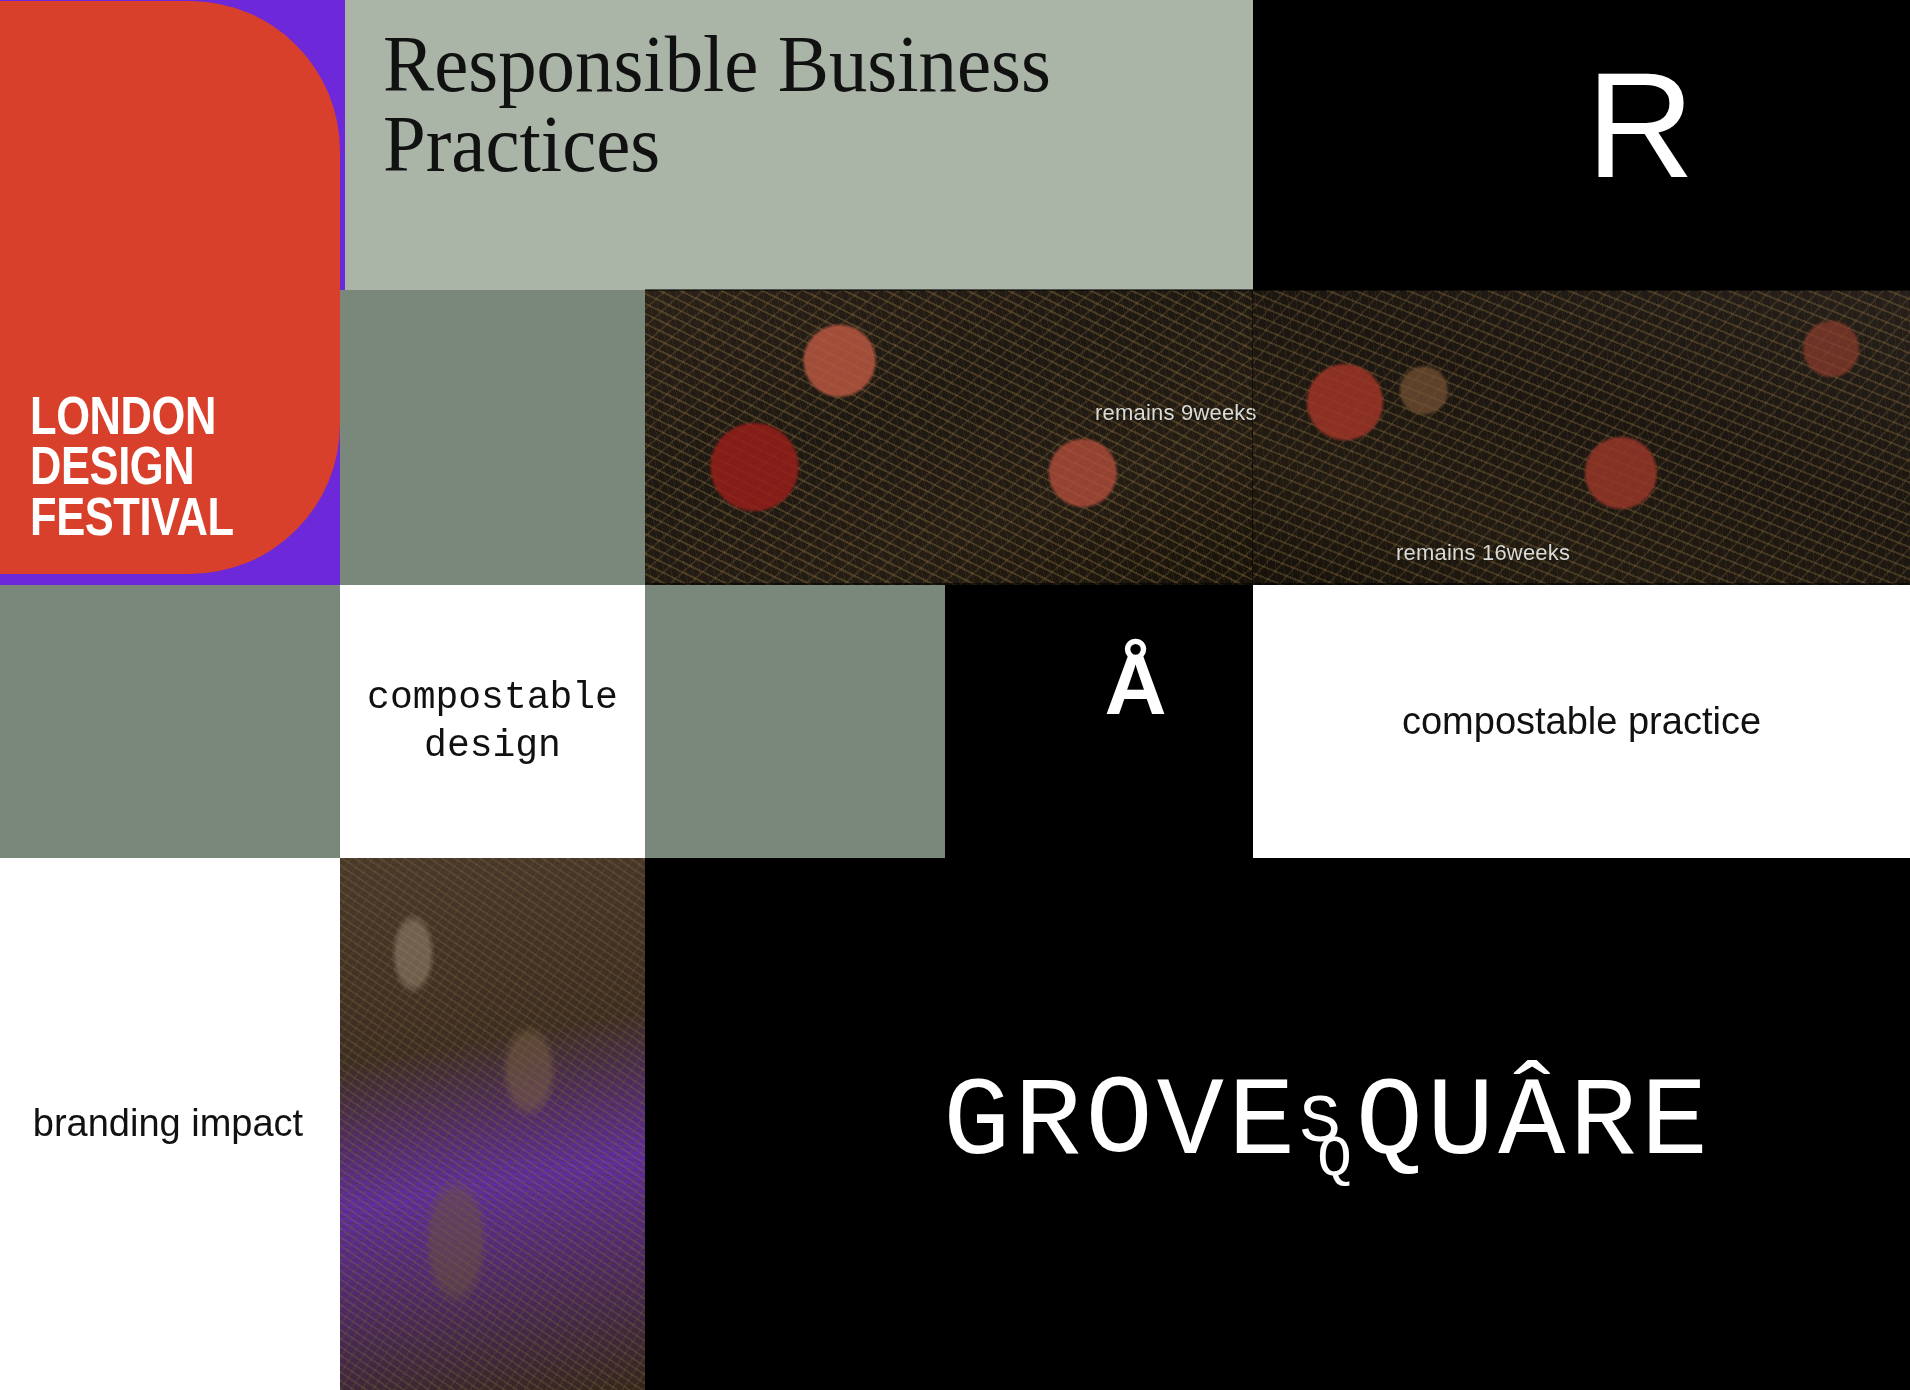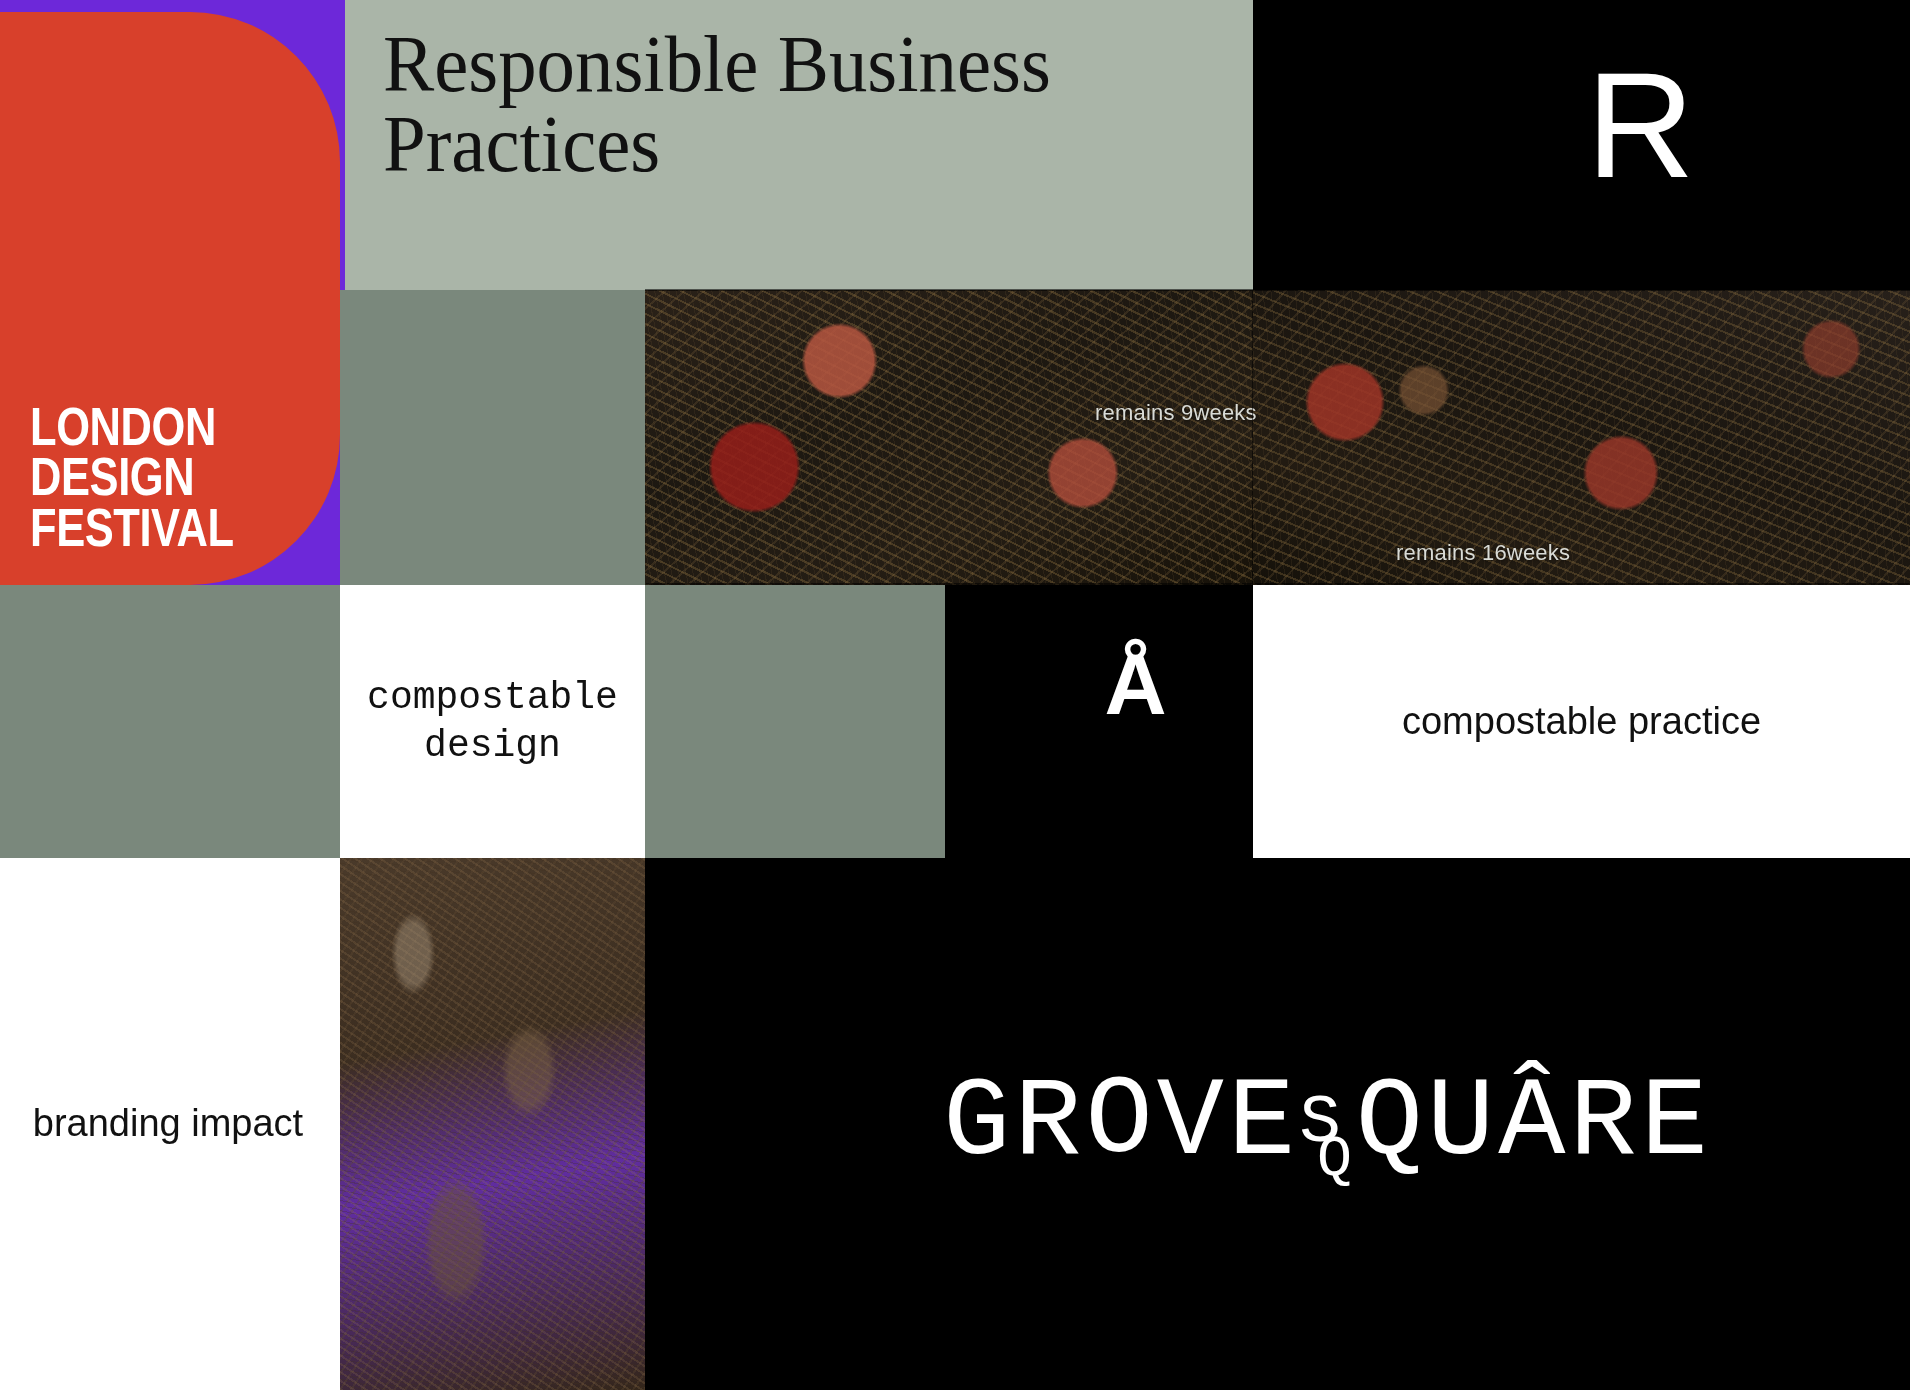--- a/index.html
+++ b/index.html
@@ -14,21 +14,21 @@
   .cell{position:absolute;box-sizing:border-box;}
 
   
   .sage-light{background:#aab5a8;}
   .sage-dark{background:#7a887c;}
   .black{background:#000000;}
   .white{background:#ffffff;}
 
   
   #ldf-panel{
-    left:0;top:12px;width:340px;height:573px;
+    left:0;top:1px;width:340px;height:573px;
     background:#d8402b;
     border-bottom-right-radius:150px;
     border-top-right-radius:150px;
     overflow:hidden;
     padding-left:19px;
   }
   #ldf-wordmark{
     position:absolute;left:30px;bottom:32px;
     color:#ffffff;
     font-family:"Liberation Sans", sans-serif;

